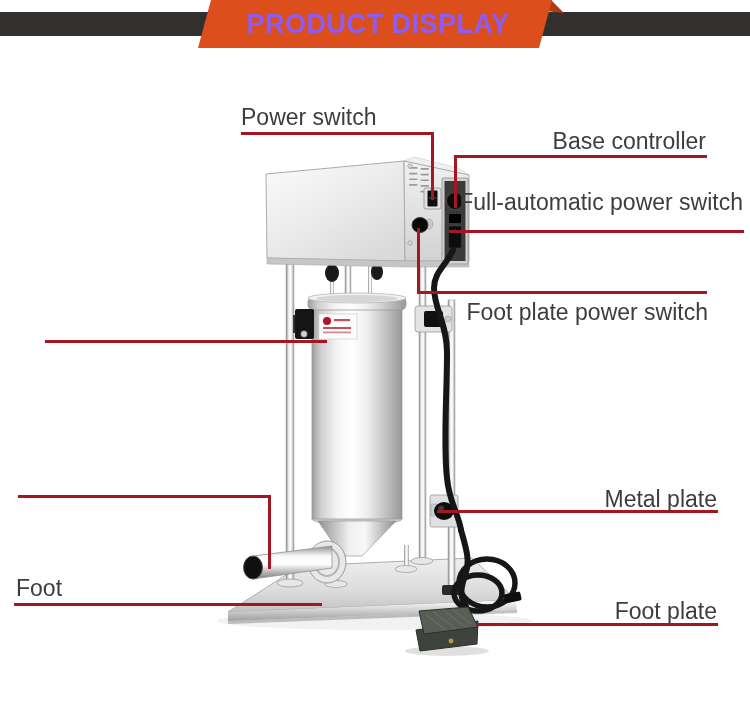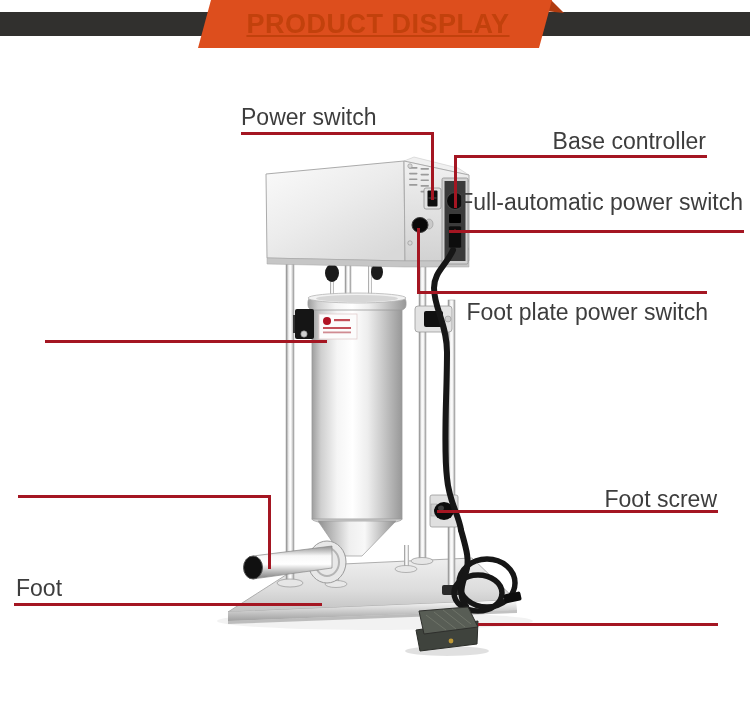--- a/index.html
+++ b/index.html
@@ -1,20 +1,20 @@
 <!DOCTYPE html>
 <html><head>
 <meta charset="utf-8">
 <style>
   html,body{margin:0;padding:0;background:#ffffff;}
   #stage{position:relative;width:750px;height:713px;background:#ffffff;overflow:hidden;
          font-family:"Liberation Sans","DejaVu Sans",sans-serif;}
   #machine-svg{position:absolute;left:0;top:0;}
   .banner-title{position:absolute;left:193px;top:0;width:370px;height:48px;line-height:48px;
-        text-align:center;color:#c2410c;font-weight:bold;font-size:27px;letter-spacing:0.5px;text-decoration:underline;}
+        text-align:center;color:#8b5cf6;font-weight:bold;font-size:27px;letter-spacing:0.5px;}
   .callout-label{position:absolute;white-space:nowrap;color:#3d3d3d;font-size:23px;line-height:1.1;}
   .r{text-align:right;}
   .cline{position:absolute;background:#a41622;}
 </style>
 </head>
 <body>
 
 <div id="stage">
 
   <svg id="machine-svg" width="750" height="713" viewBox="0 0 750 713">
@@ -242,18 +242,19 @@
   <div class="callout-label" style="left:241px;top:105px">Power switch</div>
 
   <div class="callout-label r" style="right:44px;top:129px">Base controller</div>
 
   <div class="callout-label r" style="right:7px;top:190px">Full-automatic power switch</div>
 
   <div class="callout-label r" style="right:42px;top:300px">Foot plate power switch</div>
 
 
 
-  <div class="callout-label r" style="right:33px;top:487px">Foot screw</div>
+  <div class="callout-label r" style="right:33px;top:487px">Metal plate</div>
 
   <div class="callout-label" style="left:16px;top:576px">Foot</div>
 
+  <div class="callout-label r" style="right:33px;top:599px">Foot plate</div>
 
 </div>
 
 </body></html>

